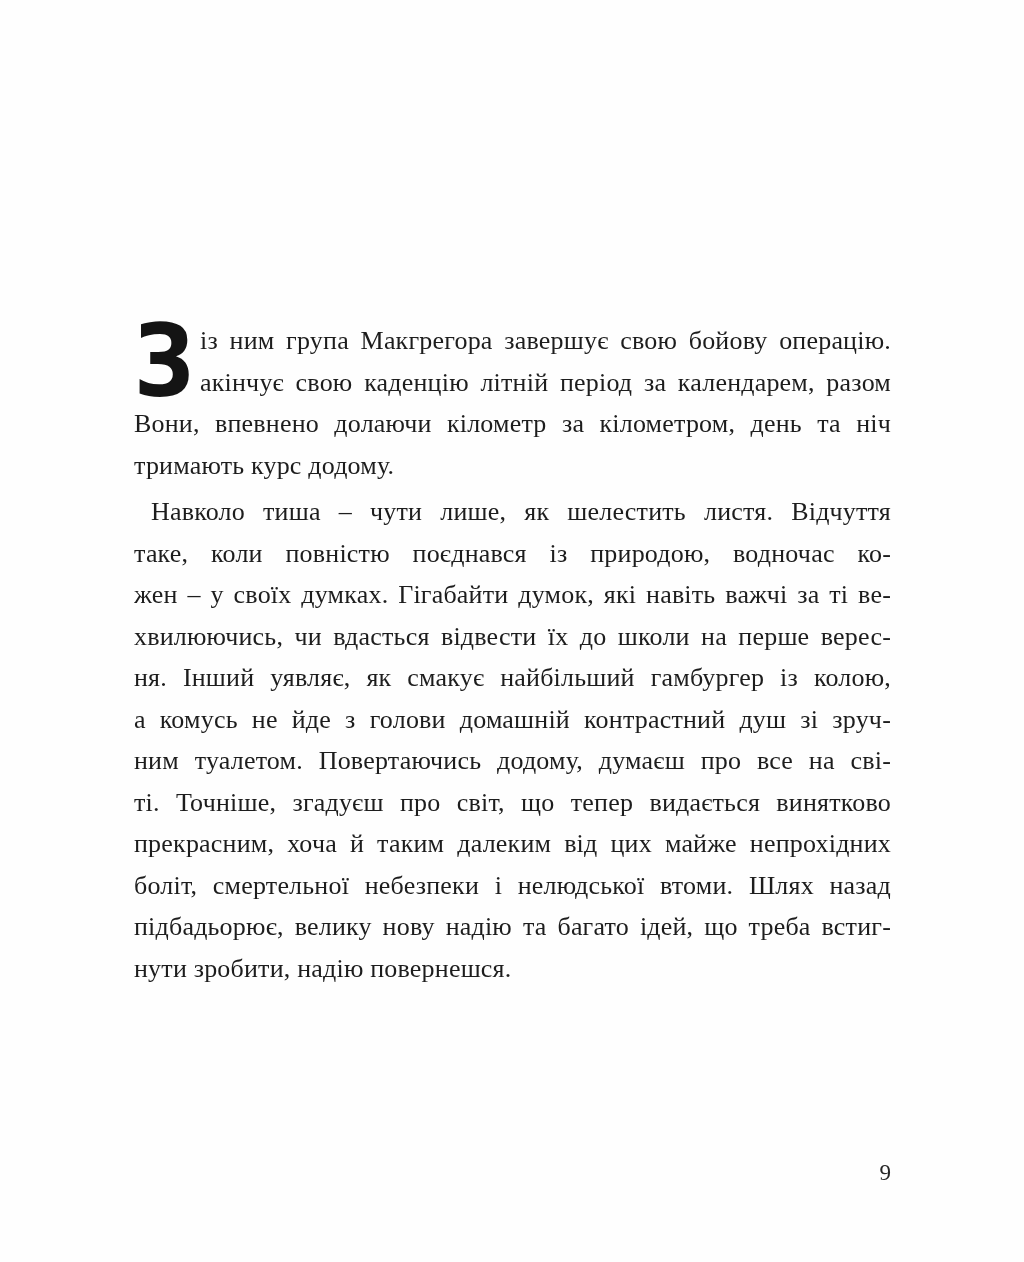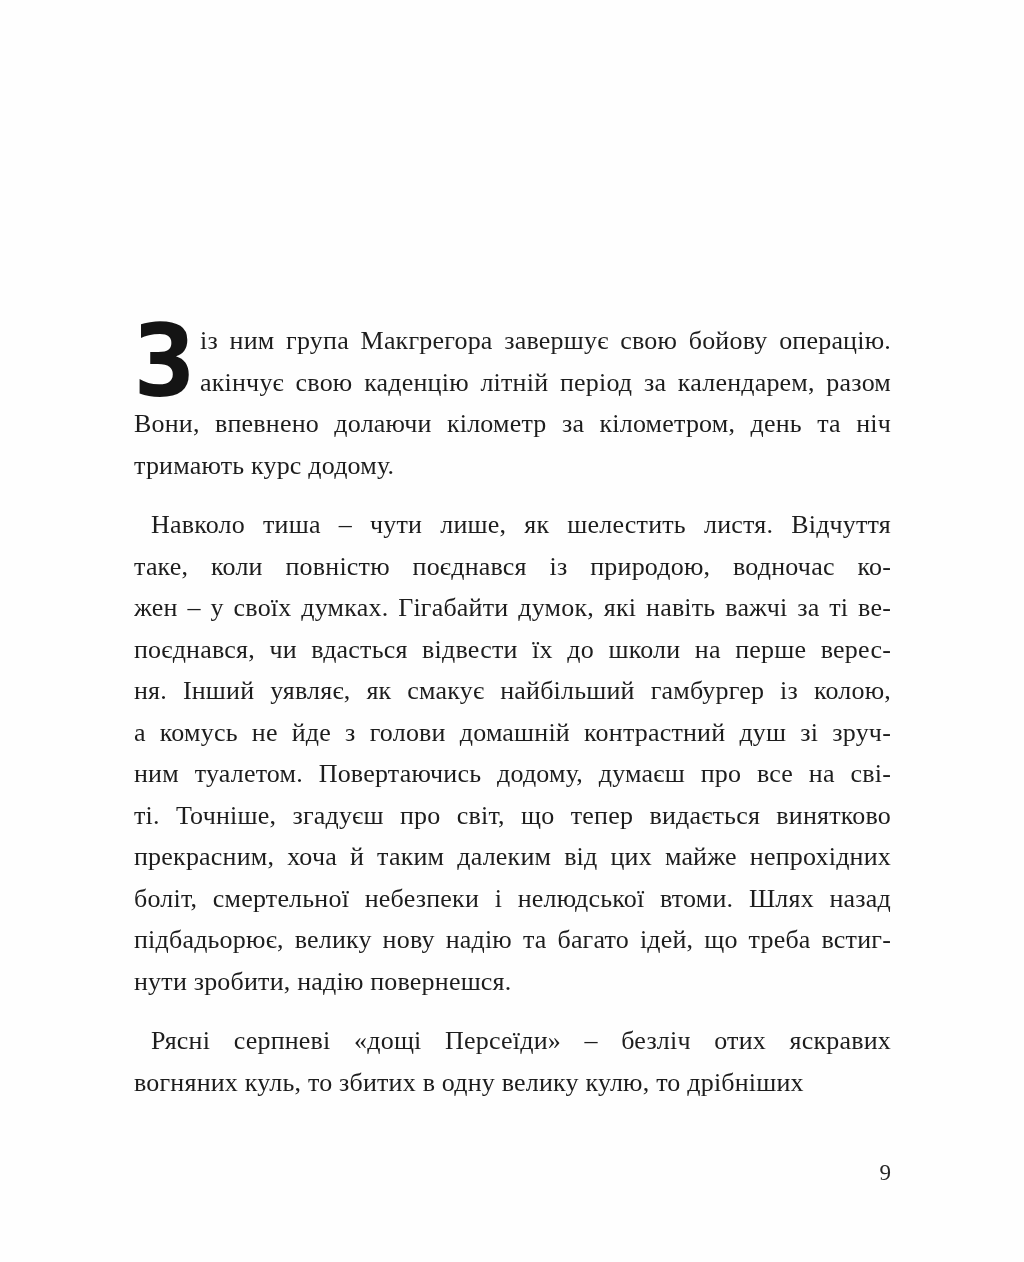--- a/index.html
+++ b/index.html
@@ -20,21 +20,21 @@
     left: 134px;
     top: 320px;
     width: 757px;
     color: #1d1d1d;
     font-size: 26px;
   }
   .paragraph {
     margin: 0;
   }
   .paragraph + .paragraph {
-    margin-top: 18px;
+    margin-top: 5px;
   }
   .line {
     height: 41.5px;
     line-height: 41.5px;
     text-align: justify;
     text-align-last: justify;
     overflow: hidden;
     letter-spacing: 0.2px;
   }
   .line.last {
@@ -75,29 +75,25 @@
         <span class="dropcap">З</span>
         <div class="line">із ним група Макгрегора завершує свою бойову операцію.</div>
         <div class="line">акінчує свою каденцію літній період за календарем, разом</div>
         <div class="line">Вони, впевнено долаючи кілометр за кілометром, день та ніч</div>
         <div class="line last">тримають курс додому.</div>
       </div>
       <div class="paragraph">
         <div class="line indent">Навколо тиша – чути лише, як шелестить листя. Відчуття</div>
         <div class="line">таке, коли повністю поєднався із природою, водночас ко-</div>
         <div class="line">жен – у своїх думках. Гігабайти думок, які навіть важчі за ті ве-</div>
-        <div class="line">поєднався, чи вдасться відвести їх до школи на перше верес-</div>
+        <div class="line">хвилюючись, чи вдасться відвести їх до школи на перше верес-</div>
         <div class="line">ня. Інший уявляє, як смакує найбільший гамбургер із колою,</div>
         <div class="line">а комусь не йде з голови домашній контрастний душ зі зруч-</div>
         <div class="line">ним туалетом. Повертаючись додому, думаєш про все на сві-</div>
         <div class="line">ті. Точніше, згадуєш про світ, що тепер видається винятково</div>
         <div class="line">прекрасним, хоча й таким далеким від цих майже непрохідних</div>
         <div class="line">боліт, смертельної небезпеки і нелюдської втоми. Шлях назад</div>
         <div class="line">підбадьорює, велику нову надію та багато ідей, що треба встиг-</div>
         <div class="line last">нути зробити, надію повернешся.</div>
       </div>
-      <div class="paragraph">
-        <div class="line indent">Рясні серпневі «дощі Персеїди» – безліч отих яскравих</div>
-        <div class="line last">вогняних куль, то збитих в одну велику кулю, то дрібніших</div>
-      </div>
     </div>
   <div class="page-number">9</div>
 </div>
 
 </body></html>

